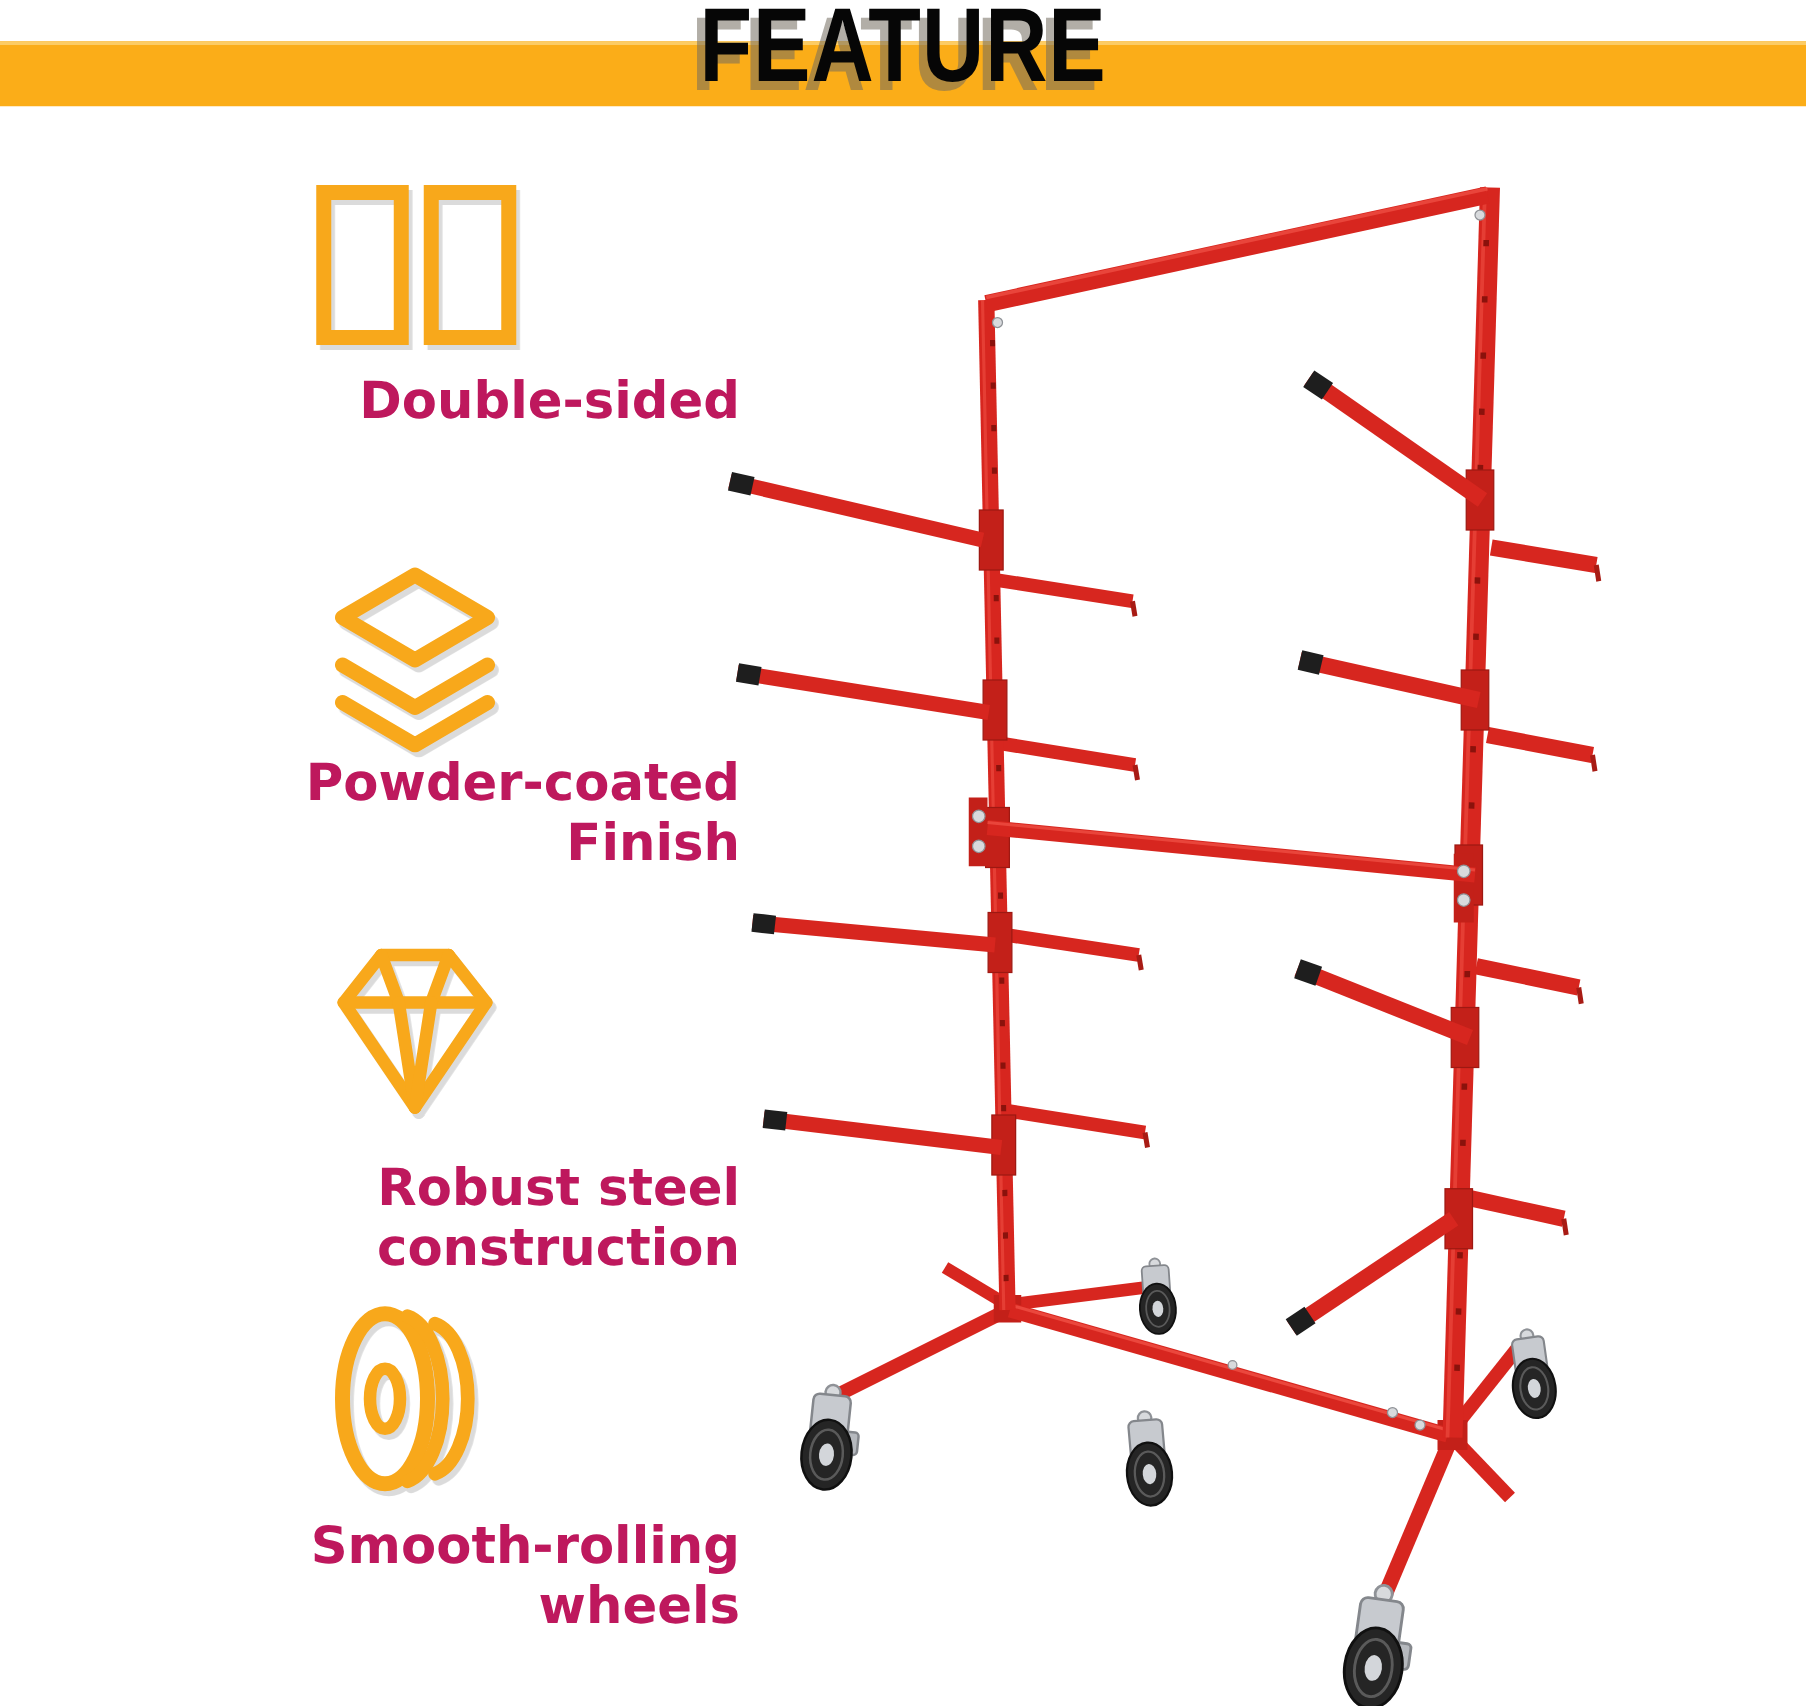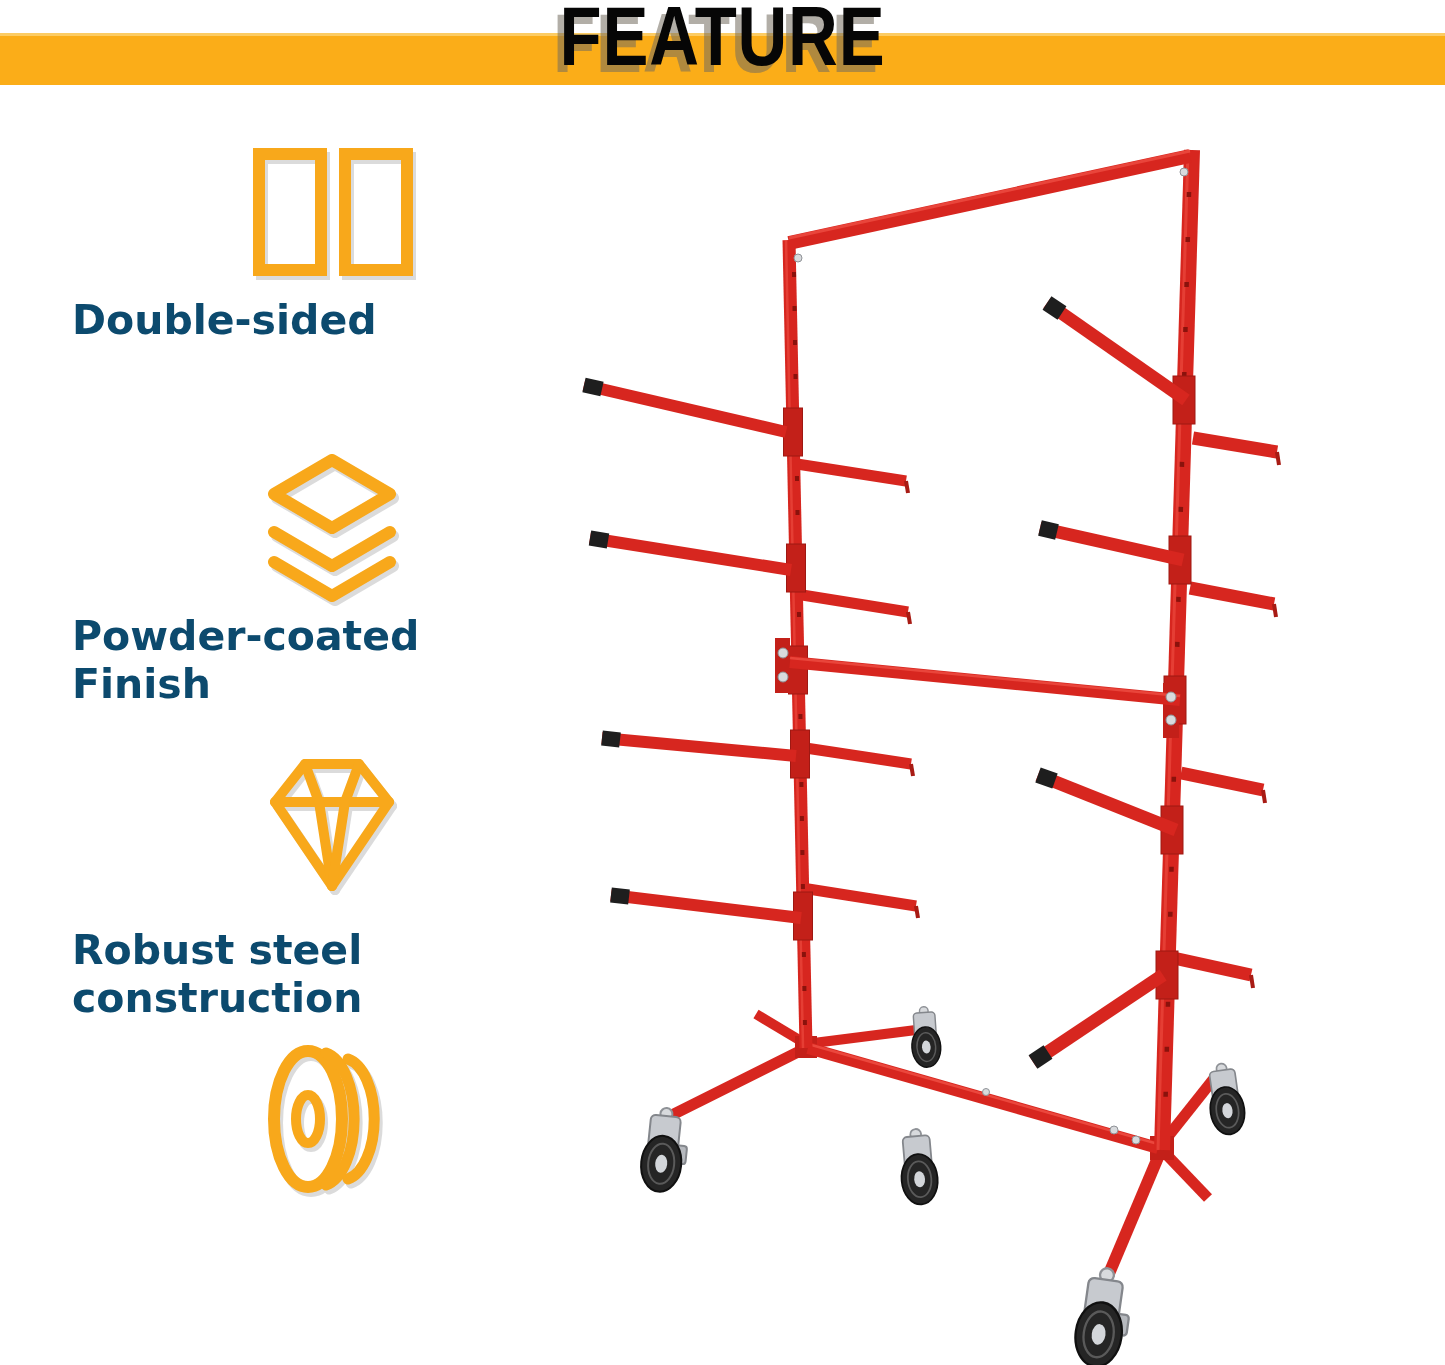--- a/index.html
+++ b/index.html
@@ -31,32 +31,32 @@
     color:#060606;
     transform:scaleX(0.82);
     transform-origin:50% 0;
     text-shadow:-8px 7px 0 rgba(115,108,95,0.55);
     z-index:2;
     margin:0;
   }
   
   .feature {
     position:absolute; left:72px; width:520px;
-    text-align:left;
-    color:#0c4a6e;
+    text-align:right;
+    color:#be185d;
     z-index:2;
   }
   .feature .icon { display:block; margin:0 auto; filter:drop-shadow(3px 4px 0 rgba(125,125,125,0.28)); }
   .feature .label {
     font-weight:bold;
     font-size:41px;
     line-height:48px;
   }
   .f1 { top:146px; } .f1 .label { margin-top:18px; }
-  .f2 { top:450px; } .f2 .label { margin-top:10px; }
+  .f2 { top:450px; } .f2 .label { margin-top:0; }
   .f3 { top:752px; } .f3 .label { margin-top:28px; }
   .f4 { top:1040px; } .f4 .label { margin-top:14px; }
   
   .rack {
     position:absolute; top:0; left:0;
     width:1445px; height:1365px;
     z-index:1;
   }
 </style>
 </head>
@@ -111,20 +111,24 @@
 
 <div class="feature f4">
   <svg class="icon" width="140" height="158" viewBox="0 0 140 158">
     <g fill="none" stroke="#F8A81B" stroke-linecap="round">
       <ellipse cx="46" cy="79" rx="34" ry="68" stroke-width="12"></ellipse>
       <ellipse cx="46" cy="79" rx="12" ry="24" stroke-width="10"></ellipse>
       <path d="M 64,13 a 34,67 0 0 1 0,132" stroke-width="11"></path>
       <path d="M 86,19 a 32,61 0 0 1 0,120" stroke-width="11"></path>
     </g>
   </svg>
+  <div class="label">
+    <div>Smooth-rolling</div>
+    <div>wheels</div>
+  </div>
 </div>
 
 <svg class="rack" viewBox="0 0 1445 1365">
 
   <g stroke="#D7261F" stroke-width="11">
     <line x1="797" y1="464" x2="906" y2="481"></line>
     <line x1="796" y1="594" x2="908" y2="612"></line>
     <line x1="799" y1="747" x2="911" y2="764"></line>
     <line x1="802" y1="888" x2="916" y2="906"></line>
     <g stroke="#A81B14" stroke-width="4">

